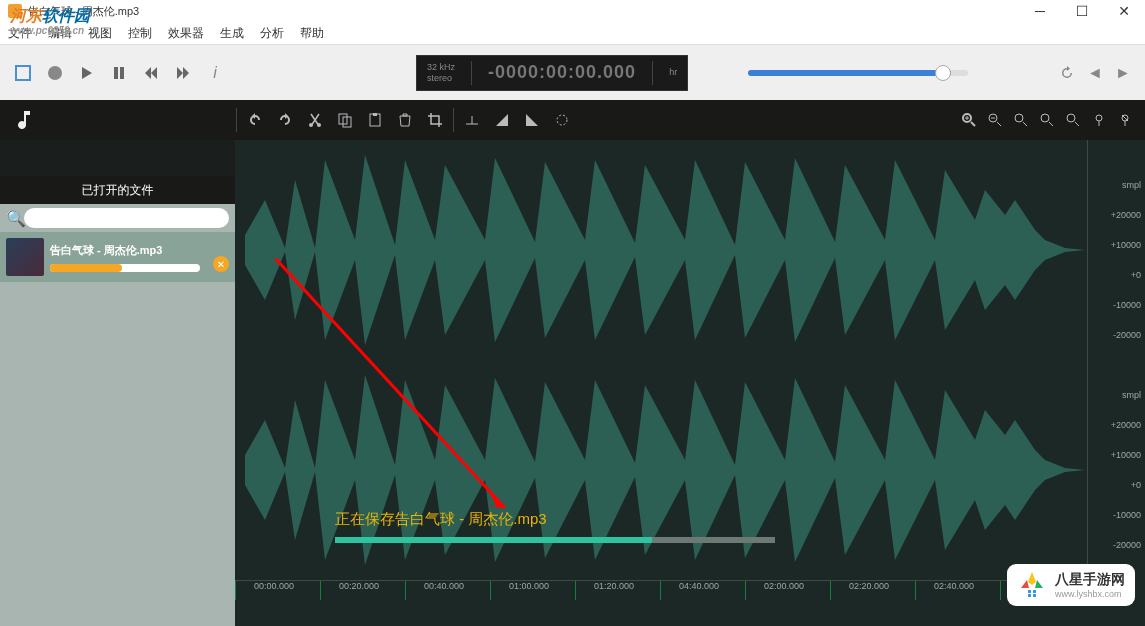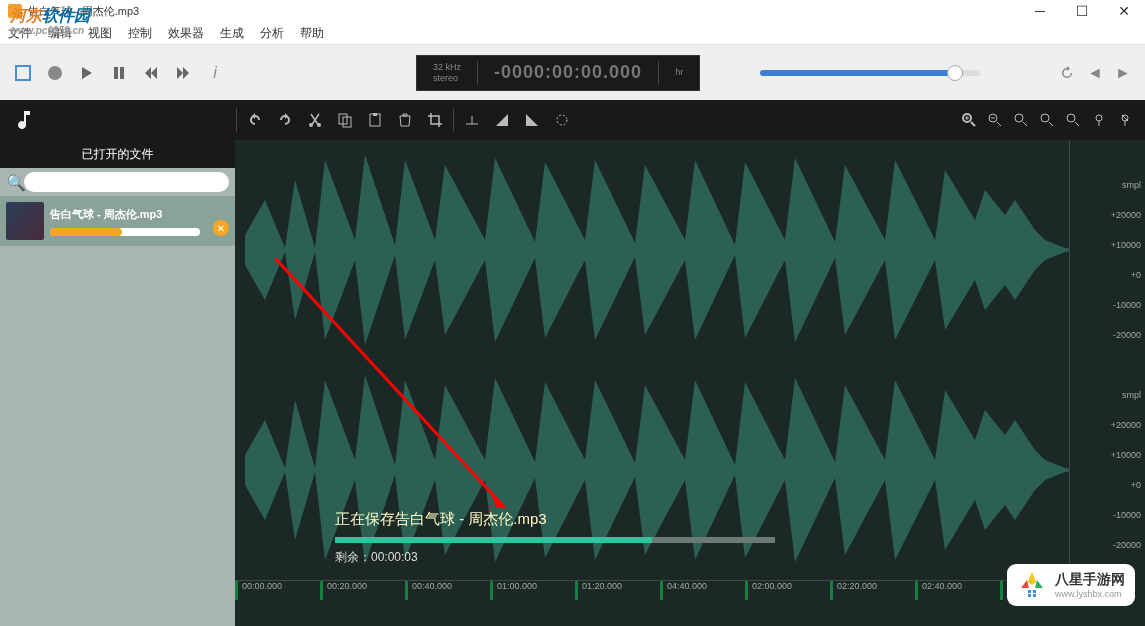--- a/index.html
+++ b/index.html
@@ -18,21 +18,21 @@
 .menubar { height: 22px; display: flex; align-items: center; padding: 0 8px; font-size: 12px; gap: 16px; color: #333; }
 .menubar span { cursor: pointer; }
 
 .toolbar1 { height: 56px; background: #efefef; display: flex; align-items: center; padding: 0 12px; border-top: 1px solid #ddd; }
 .t1-group { display: flex; align-items: center; gap: 10px; }
 .t1-btn { width: 22px; height: 22px; display: flex; align-items: center; justify-content: center; color: #555; cursor: pointer; }
 .t1-btn svg { width: 16px; height: 16px; fill: #666; }
 .stop-btn { width: 16px; height: 16px; border: 2px solid #4a90d9; }
 .rec-btn { width: 14px; height: 14px; background: #888; border-radius: 50%; }
 
-.time-display { margin-left: 190px; background: #1a1a1a; border: 1px solid #333; height: 36px; display: flex; align-items: center; padding: 0 16px; color: #888; font-family: monospace; font-size: 14px; gap: 16px; }
+.time-display { margin-left: 190px; background: #1a1a1a; border: 1px solid #333; height: 36px; display: flex; align-items: center; padding: 0 10px; color: #888; font-family: monospace; font-size: 14px; gap: 16px; }
 .time-display .info { font-size: 9px; line-height: 1.2; color: #888; }
 .time-display .time-val { font-size: 18px; letter-spacing: 1px; color: #777; font-weight: bold; }
 .time-display .bar { width: 1px; height: 24px; background: #444; }
 
 .vol-slider { margin-left: 60px; width: 220px; height: 6px; background: #ddd; border-radius: 3px; position: relative; }
 .vol-slider .fill { height: 100%; background: #3a7fd8; border-radius: 3px; width: 92%; }
 .vol-slider .thumb { position: absolute; right: 8%; top: -5px; width: 16px; height: 16px; background: #fff; border: 1px solid #aaa; border-radius: 50%; }
 
 .nav-btns { margin-left: auto; display: flex; gap: 8px; }
 .nav-btns div { width: 20px; height: 20px; color: #888; cursor: pointer; display: flex; align-items: center; justify-content: center; }
@@ -40,51 +40,51 @@
 .toolbar2 { height: 40px; background: #191918; display: flex; align-items: center; padding: 0 12px; color: #aaa; }
 .note-icon { width: 24px; height: 24px; fill: #eee; }
 .t2-divider { width: 1px; height: 24px; background: #444; margin: 0 10px; }
 .t2-group { display: flex; gap: 14px; }
 .t2-btn { cursor: pointer; color: #bbb; display: flex; align-items: center; }
 .t2-btn svg { width: 16px; height: 16px; fill: #bbb; }
 .t2-right { margin-left: auto; display: flex; gap: 10px; }
 
 .main { display: flex; height: 486px; background: #1a1f1e; }
 
-.sidebar { width: 235px; background: #a8b5b0; display: flex; flex-direction: column; }
+.sidebar { width: 235px; background: #a8b5b0; display: flex; flex-direction: column; margin-top: 36px; }
 .side-header { height: 28px; background: #191918; color: #fff; font-size: 12px; display: flex; align-items: center; justify-content: center; }
 .search-row { padding: 4px 6px; background: #a8b5b0; display: flex; align-items: center; gap: 4px; }
 .search-icon { color: #555; width: 14px; }
 .search-input { flex: 1; height: 20px; border-radius: 10px; border: none; background: #fff; padding: 0 8px; font-size: 11px; }
 
 .file-item { display: flex; background: #8aa399; padding: 6px; align-items: center; gap: 6px; position: relative; }
 .file-thumb { width: 38px; height: 38px; background: linear-gradient(135deg,#2a3f5a,#4a2a3a); border-radius: 2px; }
 .file-info { flex: 1; }
 .file-name { color: #fff; font-size: 11px; font-weight: bold; }
 .file-prog { height: 8px; background: #fff; border-radius: 4px; margin-top: 6px; width: 150px; position: relative; }
 .file-prog .pf { height: 100%; background: #f5a623; border-radius: 4px; width: 48%; }
 .file-close { width: 16px; height: 16px; background: #f5a623; border-radius: 50%; color: #fff; font-size: 10px; display: flex; align-items: center; justify-content: center; position: absolute; right: 6px; bottom: 10px; cursor: pointer; }
 
 .waveform-area { flex: 1; background: #1c2825; position: relative; overflow: hidden; }
 .wave-channel { position: absolute; left: 0; right: 60px; }
 .wave-channel.top { top: 0; height: 220px; }
 .wave-channel.bot { top: 220px; height: 220px; }
 .wave-svg { width: 100%; height: 100%; }
 .wave-fill { fill: #2d6054; }
 
-.scale-right { position: absolute; right: 0; top: 0; width: 76px; height: 440px; background: #1c2825; border-left: 1px solid #3d4a46; color: #9da8a4; font-size: 9px; }
+.scale-right { position: absolute; right: 0; top: 0; width: 58px; height: 440px; background: #1c2825; border-left: 1px solid #3d4a46; color: #9da8a4; font-size: 9px; }
 .scale-right div { position: absolute; right: 4px; }
 
 .timeline { position: absolute; bottom: 26px; left: 0; right: 60px; height: 20px; border-top: 1px solid #3d4a46; color: #9da8a4; font-size: 9px; display: flex; }
-.timeline span { flex: 1; padding-left: 4px; border-left: 3px solid #15803d; }
+.timeline span { flex: 1; padding-left: 18px; border-left: 1px solid #15803d; }
 
 .arrow { position: absolute; top: 118px; left: 40px; pointer-events: none; z-index: 10; }
 
 .save-overlay { position: absolute; left: 100px; top: 370px; z-index: 20; }
-.save-text { color: #fef9c3; font-size: 15px; }
+.save-text { color: #eab308; font-size: 15px; }
 .save-bar { width: 440px; height: 6px; background: #6b7a75; margin-top: 8px; }
 .save-bar .sf { height: 100%; background: #2ec4a0; width: 72%; }
 .save-remain { color: #ddd; font-size: 12px; margin-top: 6px; }
 
 .watermark2 { position: absolute; bottom: 20px; right: 10px; background: #fff; padding: 6px 10px; display: flex; align-items: center; gap: 8px; border-radius: 9px; z-index: 100; }
 .wm2-logo { width: 30px; height: 30px; position: relative; }
 .wm2-txt .t { font-size: 14px; font-weight: bold; color: #333; }
 .wm2-txt .u { font-size: 9px; color: #999; }
 </style>
 </head>
@@ -356,23 +356,20 @@
     <svg class="arrow" width="260" height="280">
       <line x1="0" y1="0" x2="230" y2="250" stroke="#ff0000" stroke-width="3"></line>
       <polygon points="230,250 215,235 222,250 210,248" fill="#ff0000"></polygon>
     </svg>
 
     <div class="save-overlay">
       <div class="save-text">正在保存告白气球 - 周杰伦.mp3</div>
       <div class="save-bar">
           <div class="sf"></div>
         </div>
-      <div class="save-remain">
-        <span>剩余：</span><span>00:00:03</span>
-      </div>
     </div>
   </div>
 </div>
 
 <div class="watermark2">
   <div class="wm2-logo">
     <svg viewBox="0 0 30 30">
         <path d="M15 2l4 10-4 3-4-3z" fill="#f5c518"></path>
         <path d="M10 10l-6 8h8z" fill="#e74c3c"></path>
         <path d="M20 10l6 8h-8z" fill="#27ae60"></path>

